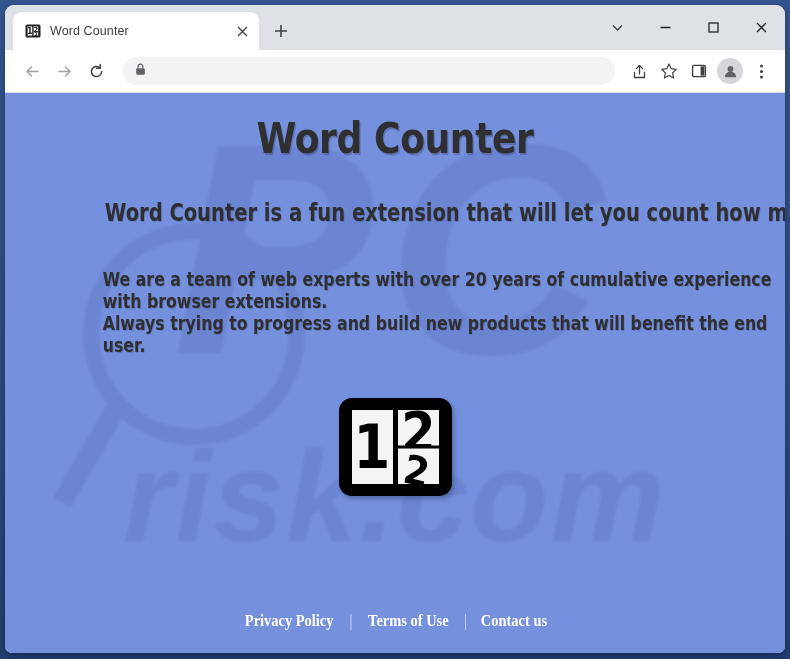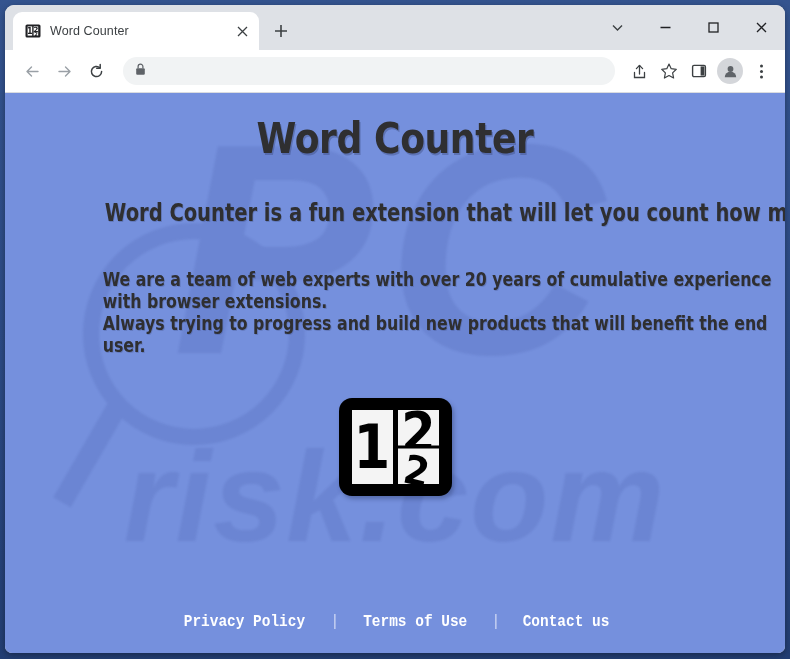--- a/index.html
+++ b/index.html
@@ -345,21 +345,21 @@
   }
 
   
   .footer {
     position: absolute;
     left: 0;
     right: 0;
     bottom: 22px;
     z-index: 3;
     text-align: center;
-    font-family: Liberation Mono, monospace;
+    font-family: Liberation Serif, serif;
     font-weight: bold;
     font-size: 17px;
     color: #ffffff;
   }
   .footer .sep {
     color: #c8d2f2;
     font-weight: normal;
     margin: 0 4px;
   }
   .footer a,

